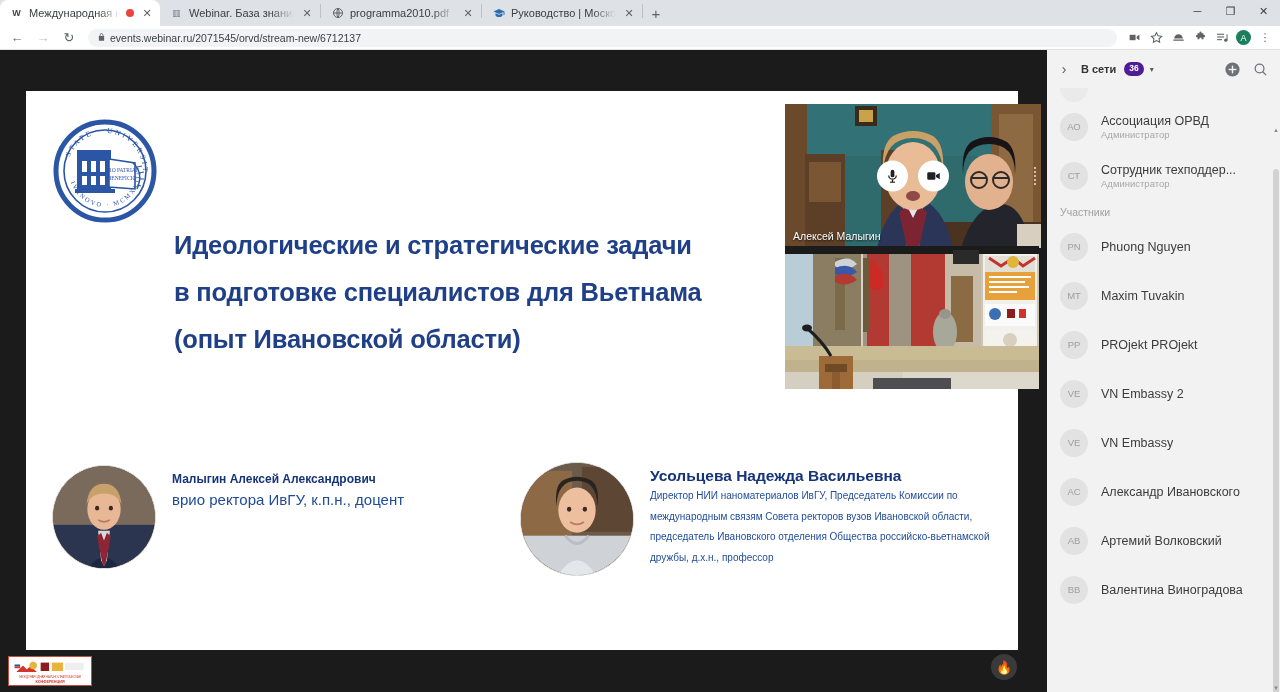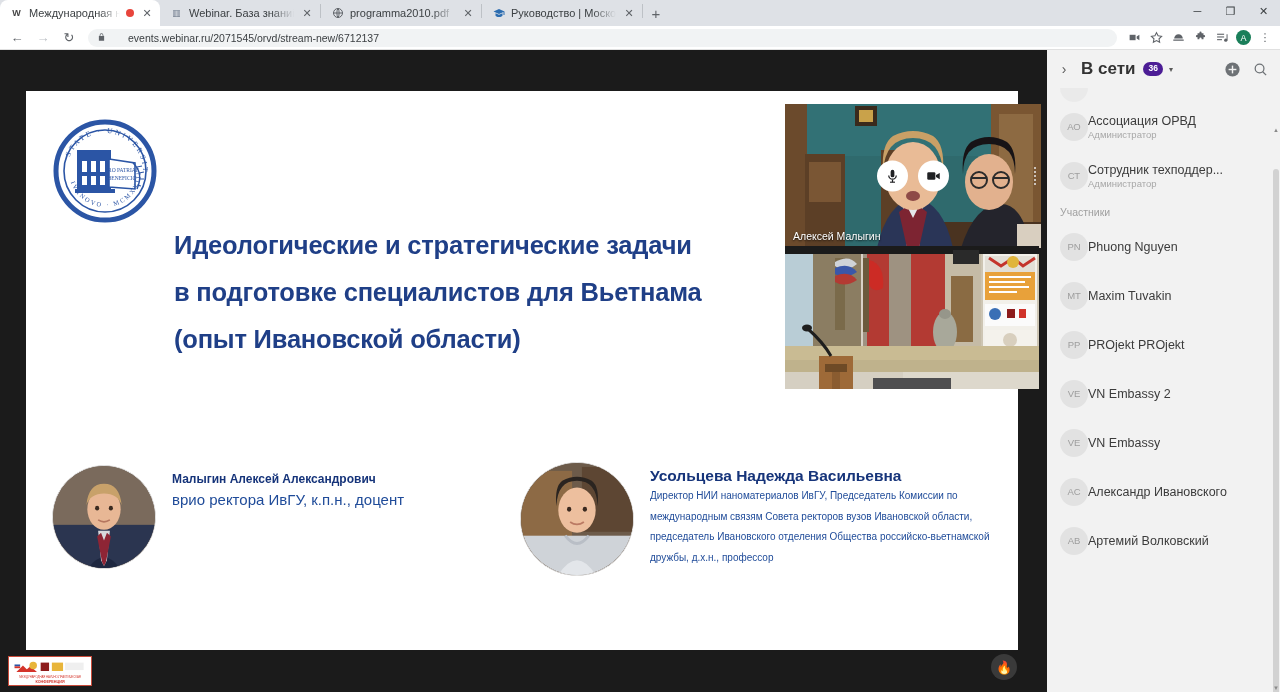--- a/index.html
+++ b/index.html
@@ -67,21 +67,21 @@
     padding: 0 4px; border-bottom: 1px solid #e0e0e0;
   }
   .navbtn {
     width: 26px; height: 22px; display: flex; align-items: center;
     justify-content: center; color: #5f6368; font-size: 13px;
   }
   .navbtn.fwd { color: #bdc1c6; }
   .omnibox {
     flex: 1 1 auto; height: 18px; background: #f1f3f4;
     border-radius: 9px; display: flex; align-items: center;
-    gap: 22px; padding: 0 9px; margin: 0 6px; min-width: 0;
+    gap: 4px; padding: 0 9px; margin: 0 6px; min-width: 0;
   }
   .omnibox .lock { font-size: 9px; color: #5f6368; }
   .omnibox .url { font-size: 10.5px; color: #3c4043; white-space: nowrap; overflow: hidden; }
   .tbicon {
     width: 22px; height: 22px; display: flex; align-items: center;
     justify-content: center; color: #5f6368; font-size: 11px;
   }
   .avatar-chip {
     width: 15px; height: 15px; border-radius: 50%;
     background: #1a7f5a; color: #fff; font-size: 9px;
@@ -175,37 +175,37 @@
   
   .sidebar {
     width: 233px; flex: 0 0 233px; background: #f2f2f2;
     display: flex; flex-direction: column; position: relative;
   }
   .sb-head {
     height: 38px; display: flex; align-items: center;
     gap: 8px; padding: 0 10px 0 8px; flex: 0 0 38px;
   }
   .sb-collapse { width: 18px; height: 18px; display: flex; align-items: center; justify-content: center; color: #5a5a5a; font-size: 14px; }
-  .sb-title { font-size: 17px; color: #333; font-weight: bold; }
+  .sb-title { font-size: 11px; color: #333; font-weight: bold; }
   .sb-count {
     background: #4c1d95; color: #fff; font-size: 8.5px;
     border-radius: 7px; padding: 1px 5px; line-height: 1.3;
     font-weight: bold;
   }
   .sb-caret { color: #5a5a5a; font-size: 8px; margin-left: -2px; }
   .sb-spacer { flex: 1 1 auto; }
   .sb-ico { width: 20px; height: 20px; display: flex; align-items: center; justify-content: center; color: #5f6368; }
 
   .sb-list {
     flex: 1 1 auto; overflow: hidden; position: relative;
     padding-bottom: 4px;
   }
   .sb-row {
     height: 49px; display: flex; align-items: center;
-    padding: 0 12px 0 13px;
+    gap: 13px; padding: 0 12px 0 13px;
   }
   .sb-row.clipped { height: 14px; overflow: hidden; align-items: flex-end; opacity: .45; }
   .sb-av {
     width: 28px; height: 28px; border-radius: 50%;
     background: #e2e2e2; color: #9e9e9e; font-size: 9.5px;
     display: flex; align-items: center; justify-content: center;
     flex: 0 0 28px;
   }
   .sb-meta { min-width: 0; }
   .sb-name { font-size: 12.5px; color: #3b3b3b; white-space: nowrap; overflow: hidden; text-overflow: ellipsis; }
@@ -631,20 +631,26 @@
           <div class="sb-meta">
             <div class="sb-name">Александр Ивановского</div>
           </div>
         </div>
         <div class="sb-row">
           <div class="sb-av">АВ</div>
           <div class="sb-meta">
             <div class="sb-name">Артемий Волковский</div>
           </div>
         </div>
+        <div class="sb-row">
+          <div class="sb-av">ВВ</div>
+          <div class="sb-meta">
+            <div class="sb-name">Валентина Виноградова</div>
+          </div>
+        </div>
 
         <div class="sb-scrollbar">
           <div class="sb-scroll-arrow up">▲</div>
           <div class="sb-thumb"></div>
           <div class="sb-scroll-arrow down">▼</div>
         </div>
 
       </div>
     </div>
 

